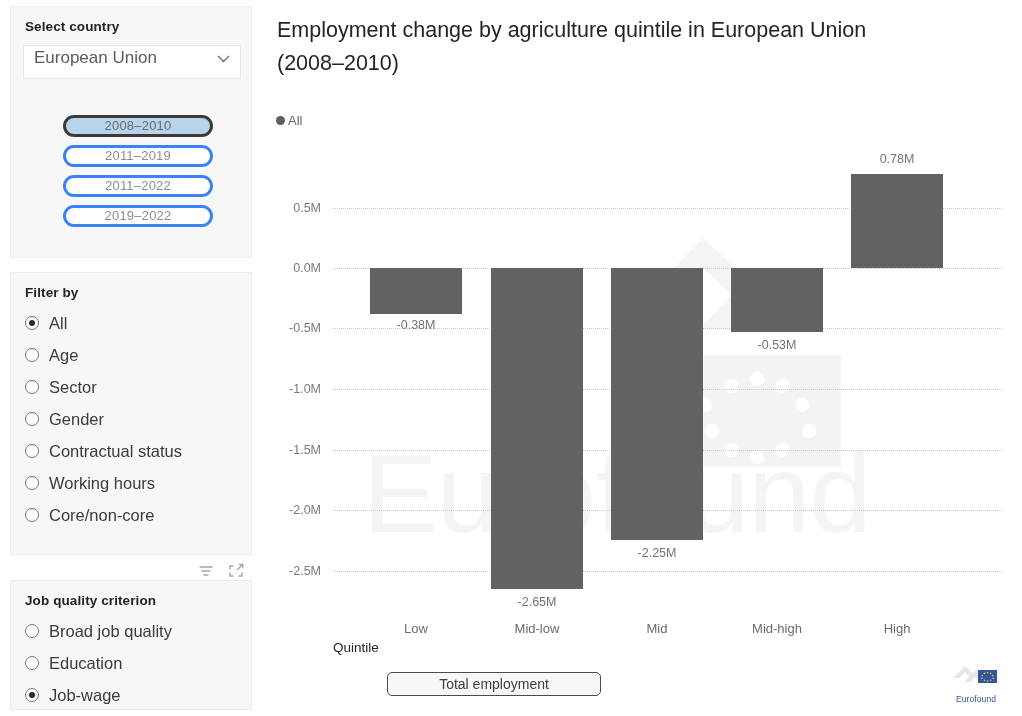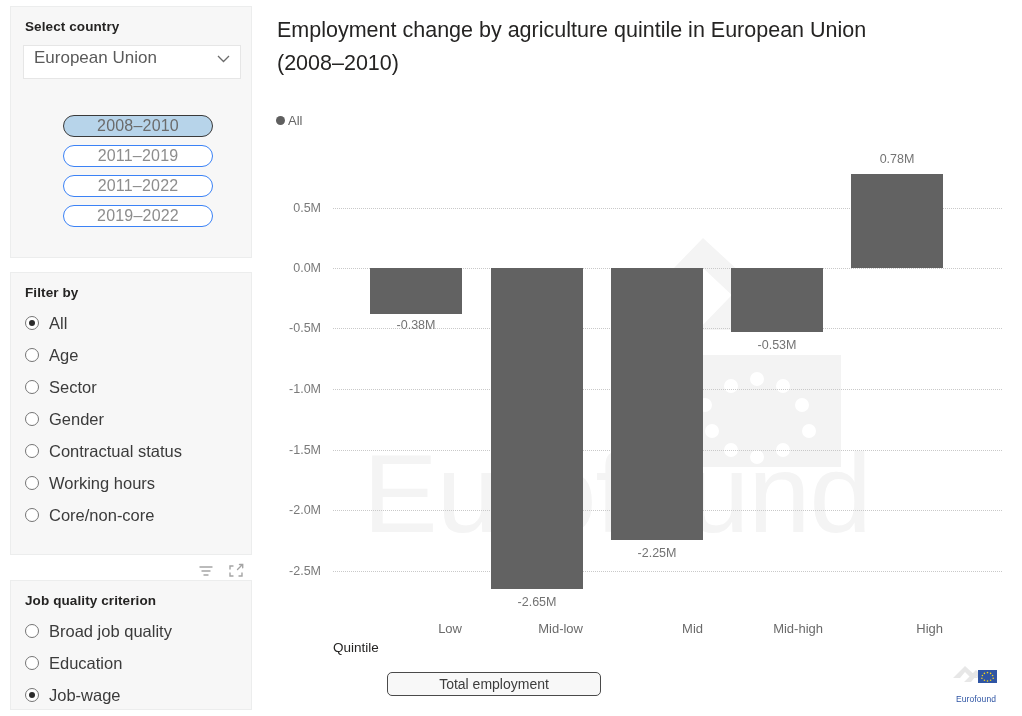--- a/index.html
+++ b/index.html
@@ -39,24 +39,24 @@
     flex: 1; font-size: 17px; color: #5a5a5a; font-weight: 400;
     white-space: nowrap; overflow: hidden;
   }
   .chev { width: 17px; height: 17px; flex: 0 0 auto; }
   .chev svg { display: block; }
 
   
   .pills { position: absolute; left: 52px; top: 108px; width: 150px; }
   .pill {
     width: 150px; height: 22px; margin-bottom: 8px;
-    border: 1px solid #3b82f6; border-radius: 11px;
+    border: 3px solid #3b82f6; border-radius: 11px;
     background: #ffffff;
-    display: flex; align-items: center; justify-content: center;
-    font-size: 16px; color: #8d8d8d; letter-spacing: .2px;
+    display: flex; justify-content: center;
+    font-size: 13px; color: #8d8d8d; letter-spacing: .2px;
   }
   .pill.selected { background: #b7d4ea; border-color: #3a3a3a; color: #6b6b6b; }
 
   
   .radio-list { position: absolute; left: 14px; top: 34px; }
   .radio-row { display: flex; align-items: center; height: 32px; }
   .radio-row .rb {
     width: 14px; height: 14px; border-radius: 50%;
     border: 1px solid #757575; background: #fff;
     margin-right: 10px; flex: 0 0 auto; position: relative;
@@ -96,21 +96,21 @@
     position: absolute; left: 78px; right: 20px; height: 0;
     border-top: 1px dotted #c9c9c9;
   }
   .bar { position: absolute; background: #626262; }
   .bar-label {
     position: absolute; font-size: 12.5px; color: #737373;
     text-align: center; white-space: nowrap;
   }
   .xcat {
     position: absolute; font-size: 13px; color: #6b6b6b;
-    text-align: right; white-space: nowrap;
+    text-align: center; white-space: nowrap;
   }
   #xaxis-title {
     position: absolute; top: 640px; left: 78px; right: 20px;
     text-align: left; font-size: 13.5px; font-weight: normal; color: #252423;
   }
 
   
   #watermark {
     position: absolute; left: 78px; top: 150px; width: 690px; height: 470px;
     overflow: hidden; pointer-events: none;

